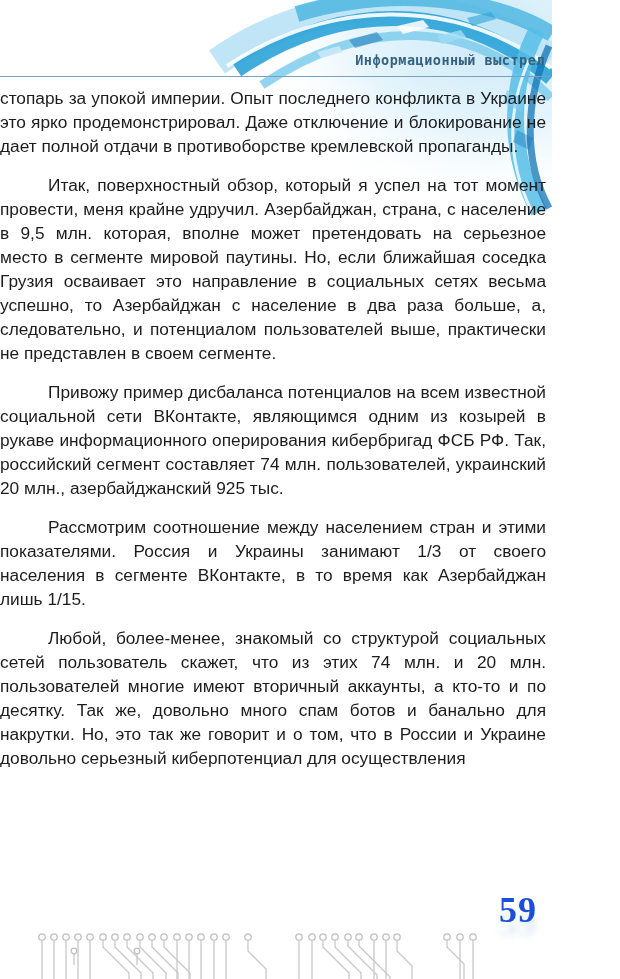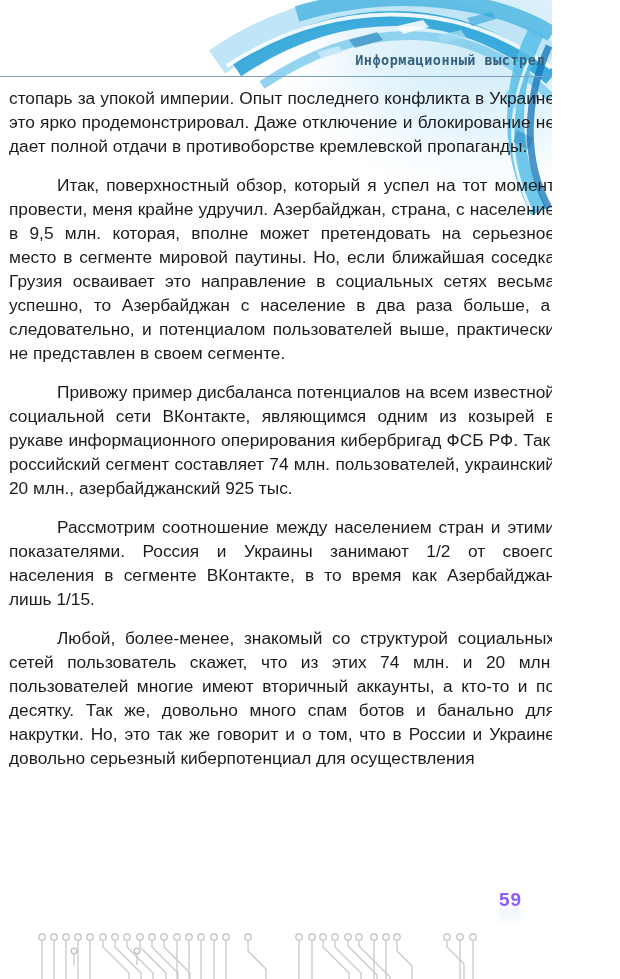--- a/index.html
+++ b/index.html
@@ -35,41 +35,41 @@
     position: absolute;
     top: 76px;
     left: 0;
     width: 566px;
     height: 1px;
     background: #7aa0bd;
   }
   .body-text {
     position: absolute;
     top: 86px;
-    left: 9px;
+    left: 0;
     width: 546px;
     font-size: 17.3px;
     line-height: 24px;
     color: #1c1c1c;
     text-align: justify;
   }
   .body-text p {
     margin: 0 0 15px 0;
     text-indent: 48px;
   }
   .body-text p.p-first { text-indent: 0; }
   .page-number {
     position: absolute;
     top: 889px;
     left: 499px;
-    font-family: Liberation Sans, sans-serif;
+    font-family: Liberation Serif, serif;
     font-weight: bold;
-    font-size: 19px;
+    font-size: 36px;
     letter-spacing: 1px;
-    color: #8b5cf6;
+    color: #1d4ed8;
     text-shadow: 0 14px 6px rgba(120, 180, 220, 0.25);
   }
   .circuit-graphic {
     position: absolute;
     bottom: 0;
     left: 0;
     width: 620px;
     height: 52px;
     pointer-events: none;
   }
@@ -105,21 +105,21 @@
     <polygon points="310,130 326,138 322,150 306,142" fill="#1173b4" opacity="0.4"></polygon>
   </svg>
 
   <div class="running-header">Информационный выстрел</div>
   <div class="header-rule"></div>
 
   <main class="body-text">
     <p class="p-first">стопарь за упокой империи. Опыт последнего конфликта в Украине это ярко продемонстрировал. Даже отключение и блокирование не дает полной отдачи в противоборстве кремлевской пропаганды.</p>
     <p>Итак, поверхностный обзор, который я успел на тот момент провести, меня крайне удручил. Азербайджан, страна, с население в 9,5 млн. которая, вполне может претендовать на серьезное место в сегменте мировой паутины. Но, если ближайшая соседка Грузия осваивает это направление в социальных сетях весьма успешно, то Азербайджан с население в два раза больше, а, следовательно, и потенциалом пользователей выше, практически не представлен в своем сегменте.</p>
     <p>Привожу пример дисбаланса потенциалов на всем известной социальной сети ВКонтакте, являющимся одним из козырей в рукаве информационного оперирования кибербригад ФСБ РФ. Так, российский сегмент составляет 74 млн. пользователей, украинский 20 млн., азербайджанский 925 тыс.</p>
-    <p>Рассмотрим соотношение между населением стран и этими показателями. Россия и Украины занимают 1/2 от своего населения в сегменте ВКонтакте, в то время как Азербайджан лишь 1/15.</p>
+    <p>Рассмотрим соотношение между населением стран и этими показателями. Россия и Украины занимают 1/3 от своего населения в сегменте ВКонтакте, в то время как Азербайджан лишь 1/15.</p>
     <p>Любой, более-менее, знакомый со структурой социальных сетей пользователь скажет, что из этих 74 млн. и 20 млн. пользователей многие имеют вторичный аккаунты, а кто-то и по десятку. Так же, довольно много спам ботов и банально для накрутки. Но, это так же говорит и о том, что в России и Украине довольно серьезный киберпотенциал для осуществления</p>
   </main>
 
   <div class="page-number">59</div>
 
   <svg class="circuit-graphic" viewBox="0 0 620 52" xmlns="http://www.w3.org/2000/svg" aria-hidden="true">
     <g stroke="#c8c8c8" stroke-width="1.3" fill="none" stroke-linejoin="round">
 
       <path d="M42,13 V52"></path>
         <path d="M54,13 V52"></path>

